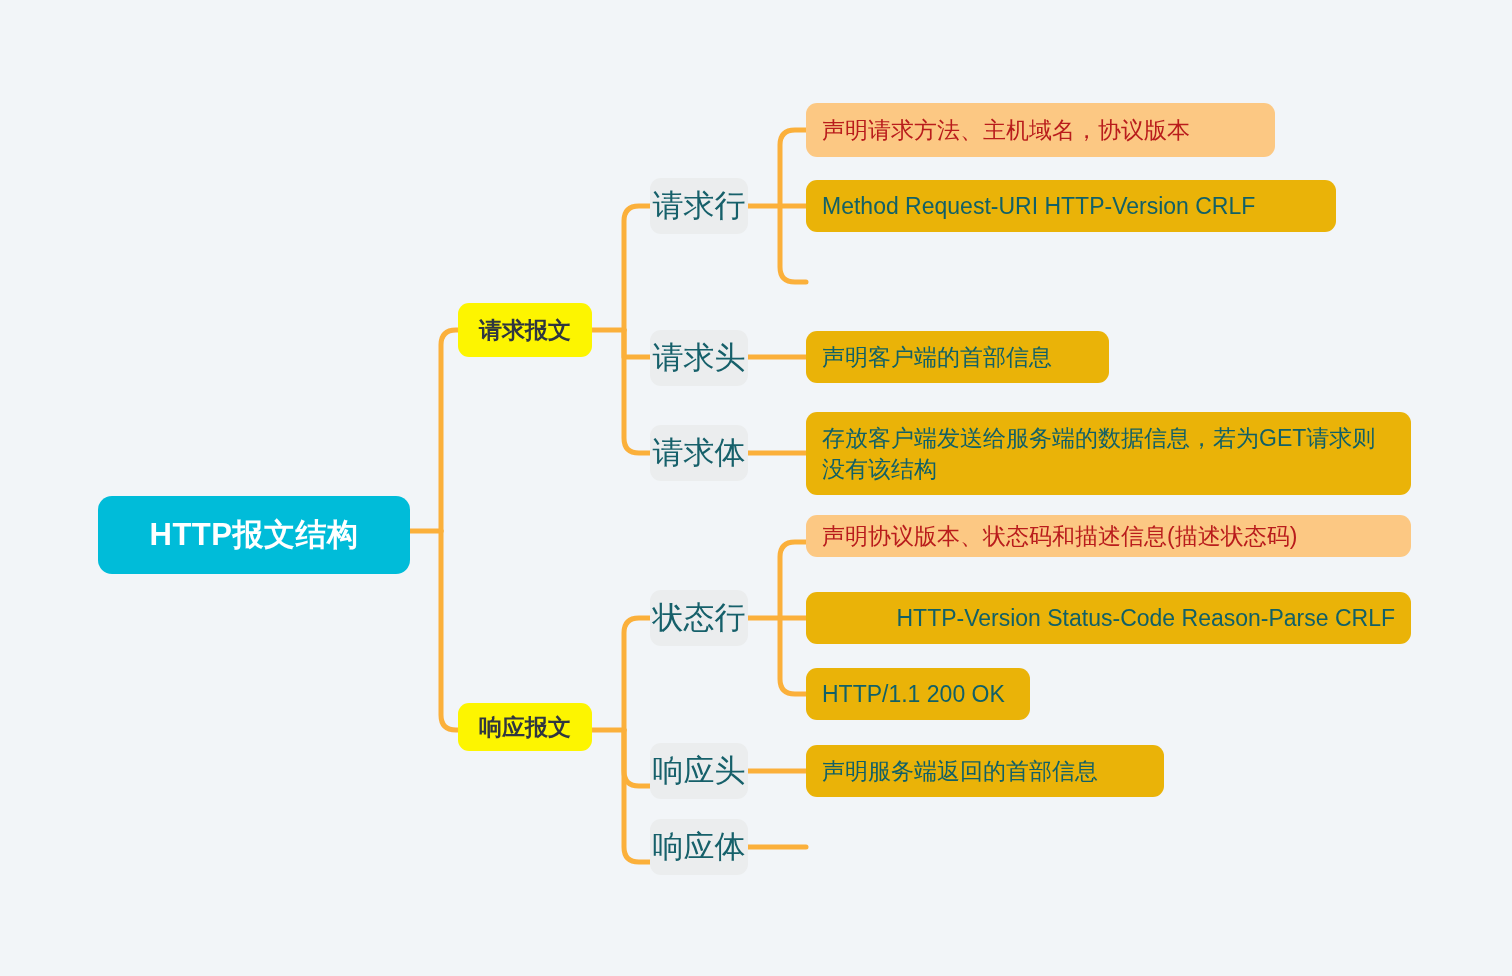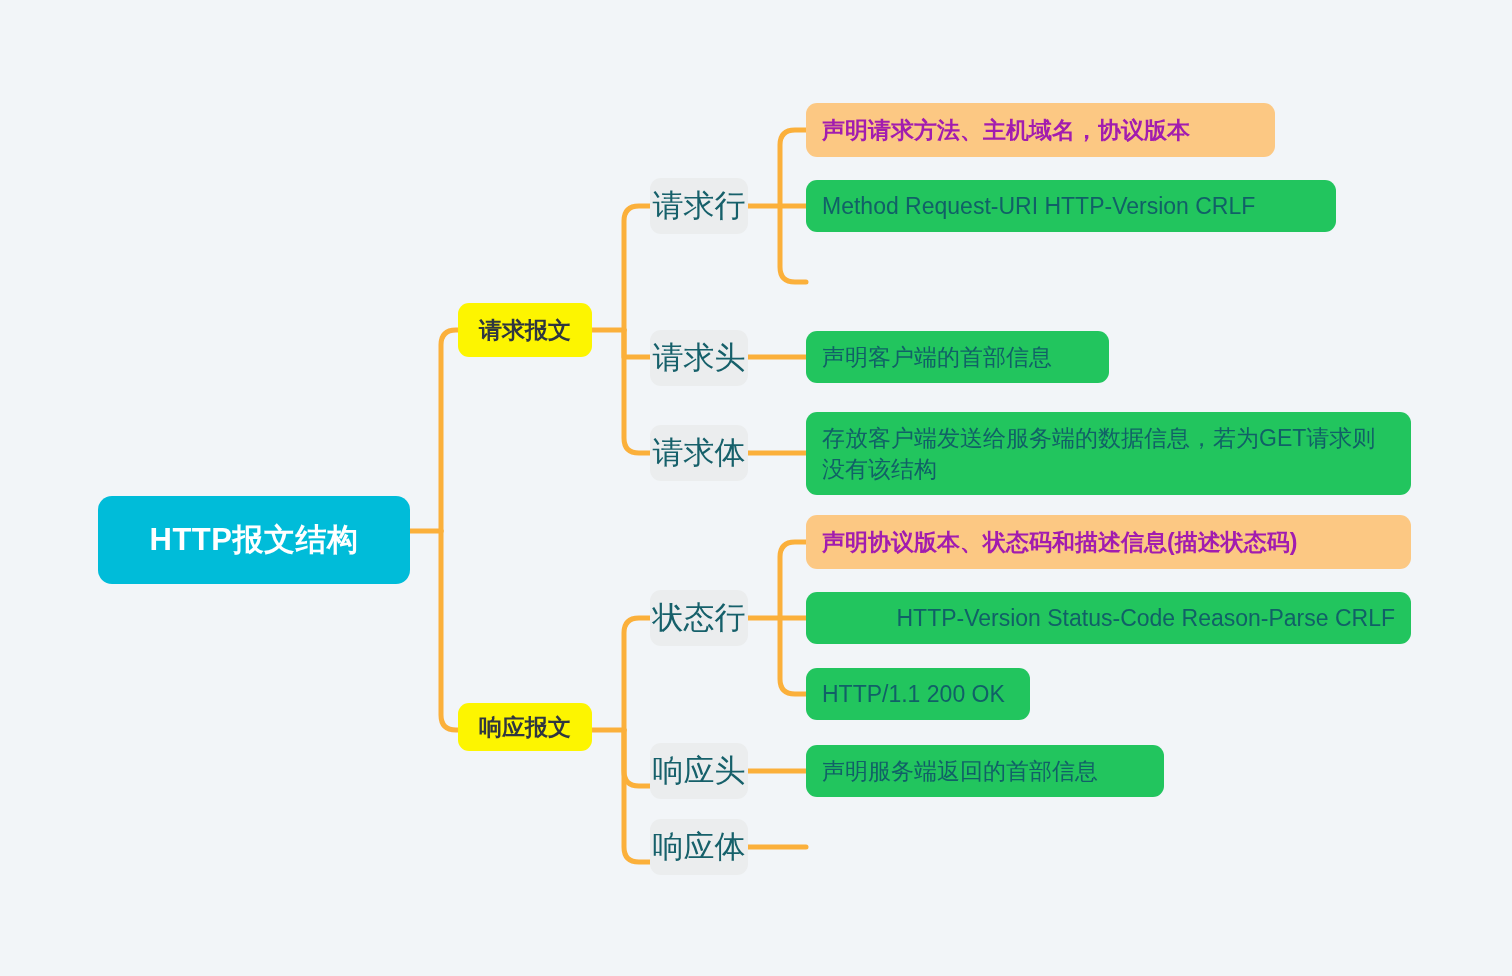--- a/index.html
+++ b/index.html
@@ -58,35 +58,35 @@
   .node-l2 {
     background: #ebedee;
     border-radius: 11px;
     color: #16606a;
     font-size: 31px;
     padding: 0 16px;
     justify-content: center;
   }
   
   .node-leaf {
-    background: #22c55e;
+    background: #eab308;
     border-radius: 11px;
     color: #116067;
     font-size: 23px;
     padding: 0 16px;
   }
   .node-leaf.multiline {
     white-space: normal;
     line-height: 1.32;
     align-items: center;
   }
   .node-leaf.hl {
     background: #fcc883;
-    color: #a21caf;
-    font-weight: bold;
+    color: #b91c1c;
+    font-weight: normal;
   }
   .leaf-text { display: block; }
 </style>
 </head>
 <body>
 
 <div id="stage">
 
   <svg id="links" viewBox="0 0 1512 976" xmlns="http://www.w3.org/2000/svg">
     <g fill="none" stroke="#fbb03b" stroke-width="5" stroke-linecap="round" stroke-linejoin="round">
@@ -117,21 +117,21 @@
       <path d="M748,618 L780,618"></path>
       <path d="M780,618 L780,557 Q780,542 795,542 L806,542"></path>
       <path d="M780,618 L806,618"></path>
       <path d="M780,618 L780,679 Q780,694 795,694 L806,694"></path>
 
       <path d="M748,771 L806,771"></path>
       <path d="M748,847 L806,847"></path>
     </g>
   </svg>
 
-  <div class="node node-root" style="left:98px; top:496px; width:312px; height:88px;">
+  <div class="node node-root" style="left:98px; top:496px; width:312px; height:78px;">
     <span>HTTP报文结构</span>
   </div>
 
   <div class="node node-l1" style="left:458px; top:303px; width:134px; height:54px;">
     <span>请求报文</span>
   </div>
 
   <div class="node node-l1" style="left:458px; top:703px; width:134px; height:48px;">
     <span>响应报文</span>
   </div>
@@ -170,21 +170,21 @@
 
 
   <div class="node node-leaf" style="left:806px; top:331px; width:303px; height:52px;">
     <span class="leaf-text">声明客户端的首部信息</span>
   </div>
 
   <div class="node node-leaf multiline" style="left:806px; top:412px; width:605px; height:83px;">
     <span class="leaf-text">存放客户端发送给服务端的数据信息，若为GET请求则没有该结构</span>
   </div>
 
-  <div class="node node-leaf hl" style="left:806px; top:515px; width:605px; height:54px;">
+  <div class="node node-leaf hl" style="left:806px; top:515px; width:605px; height:42px;">
     <span class="leaf-text">声明协议版本、状态码和描述信息(描述状态码)</span>
   </div>
 
   <div class="node node-leaf" style="left:806px; top:592px; width:605px; height:52px;justify-content:flex-end;">
     <span class="leaf-text">HTTP-Version Status-Code Reason-Parse CRLF</span>
   </div>
 
   <div class="node node-leaf" style="left:806px; top:668px; width:224px; height:52px;">
     <span class="leaf-text">HTTP/1.1 200 OK</span>
   </div>

